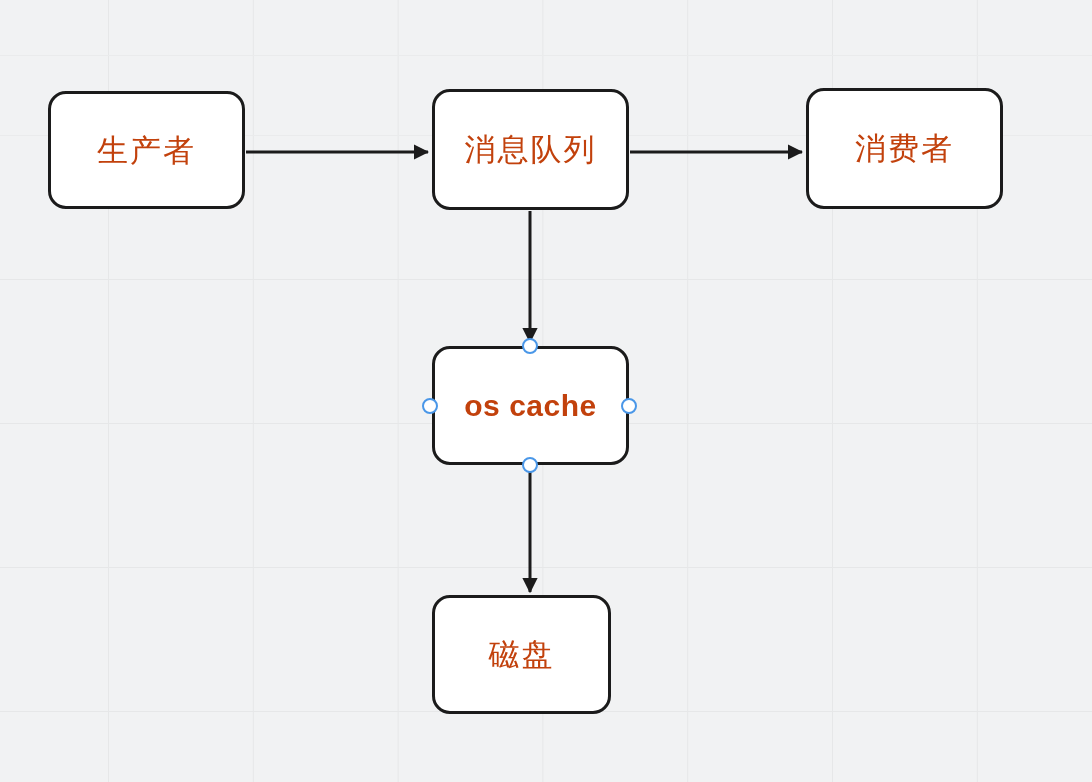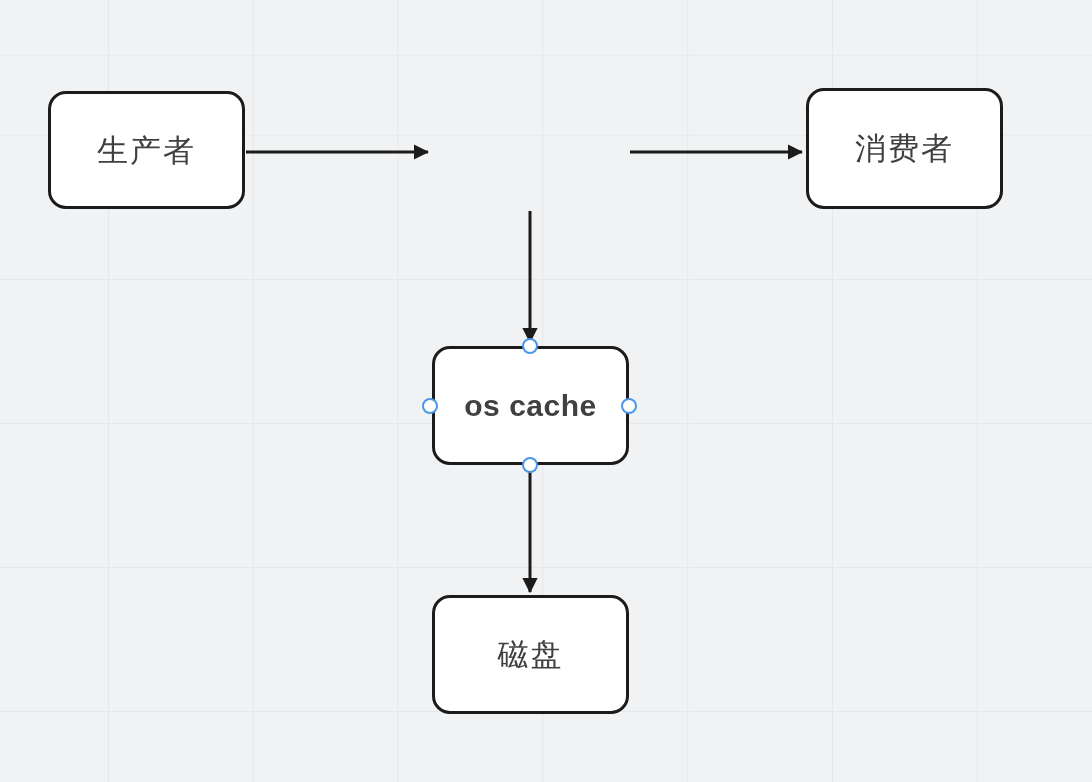--- a/index.html
+++ b/index.html
@@ -46,39 +46,39 @@
 
   .node {
     position: absolute;
     box-sizing: border-box;
     background: #ffffff;
     border: 3px solid #1b1b1b;
     border-radius: 18px;
     display: flex;
     align-items: center;
     justify-content: center;
-    color: #404040;
+    color: #c2410c;
     line-height: 1;
     user-select: none;
   }
   .node .label {
     font-size: 30px;
     letter-spacing: 0.5px;
     white-space: nowrap;
   }
   .node.cjk .label {
     font-size: 31px;
     letter-spacing: 2px;
   }
 
   #n-producer { left: 48px;  top: 91px;  width: 197px; height: 118px; }
   #n-queue    { left: 432px; top: 89px;  width: 197px; height: 121px; }
   #n-consumer { left: 806px; top: 88px;  width: 197px; height: 121px; }
   #n-oscache  { left: 432px; top: 346px; width: 197px; height: 119px; font-weight: bold; }
-  #n-disk     { left: 432px; top: 595px; width: 197px; height: 119px; }
+  #n-disk     { left: 432px; top: 595px; width: 179px; height: 119px; }
 
   .handle {
     position: absolute;
     width: 16px;
     height: 16px;
     box-sizing: border-box;
     background: #ffffff;
     border: 2px solid #4a97e8;
     border-radius: 50%;
   }
@@ -117,20 +117,23 @@
       <line x1="530" y1="466" x2="530" y2="592" stroke="#1b1b1b" stroke-width="3" marker-end="url(#arrow)"></line>
     </g>
   </svg>
 
   <div id="node-layer">
 
     <div class="node cjk" id="n-producer">
       <span class="label">生产者</span>
     </div>
 
+    <div class="node cjk" id="n-queue">
+      <span class="label">消息队列</span>
+    </div>
 
     <div class="node cjk" id="n-consumer">
       <span class="label">消费者</span>
     </div>
 
     <div class="node" id="n-oscache">
       <span class="label">os cache</span>
     </div>
 
     <div class="node cjk" id="n-disk">

